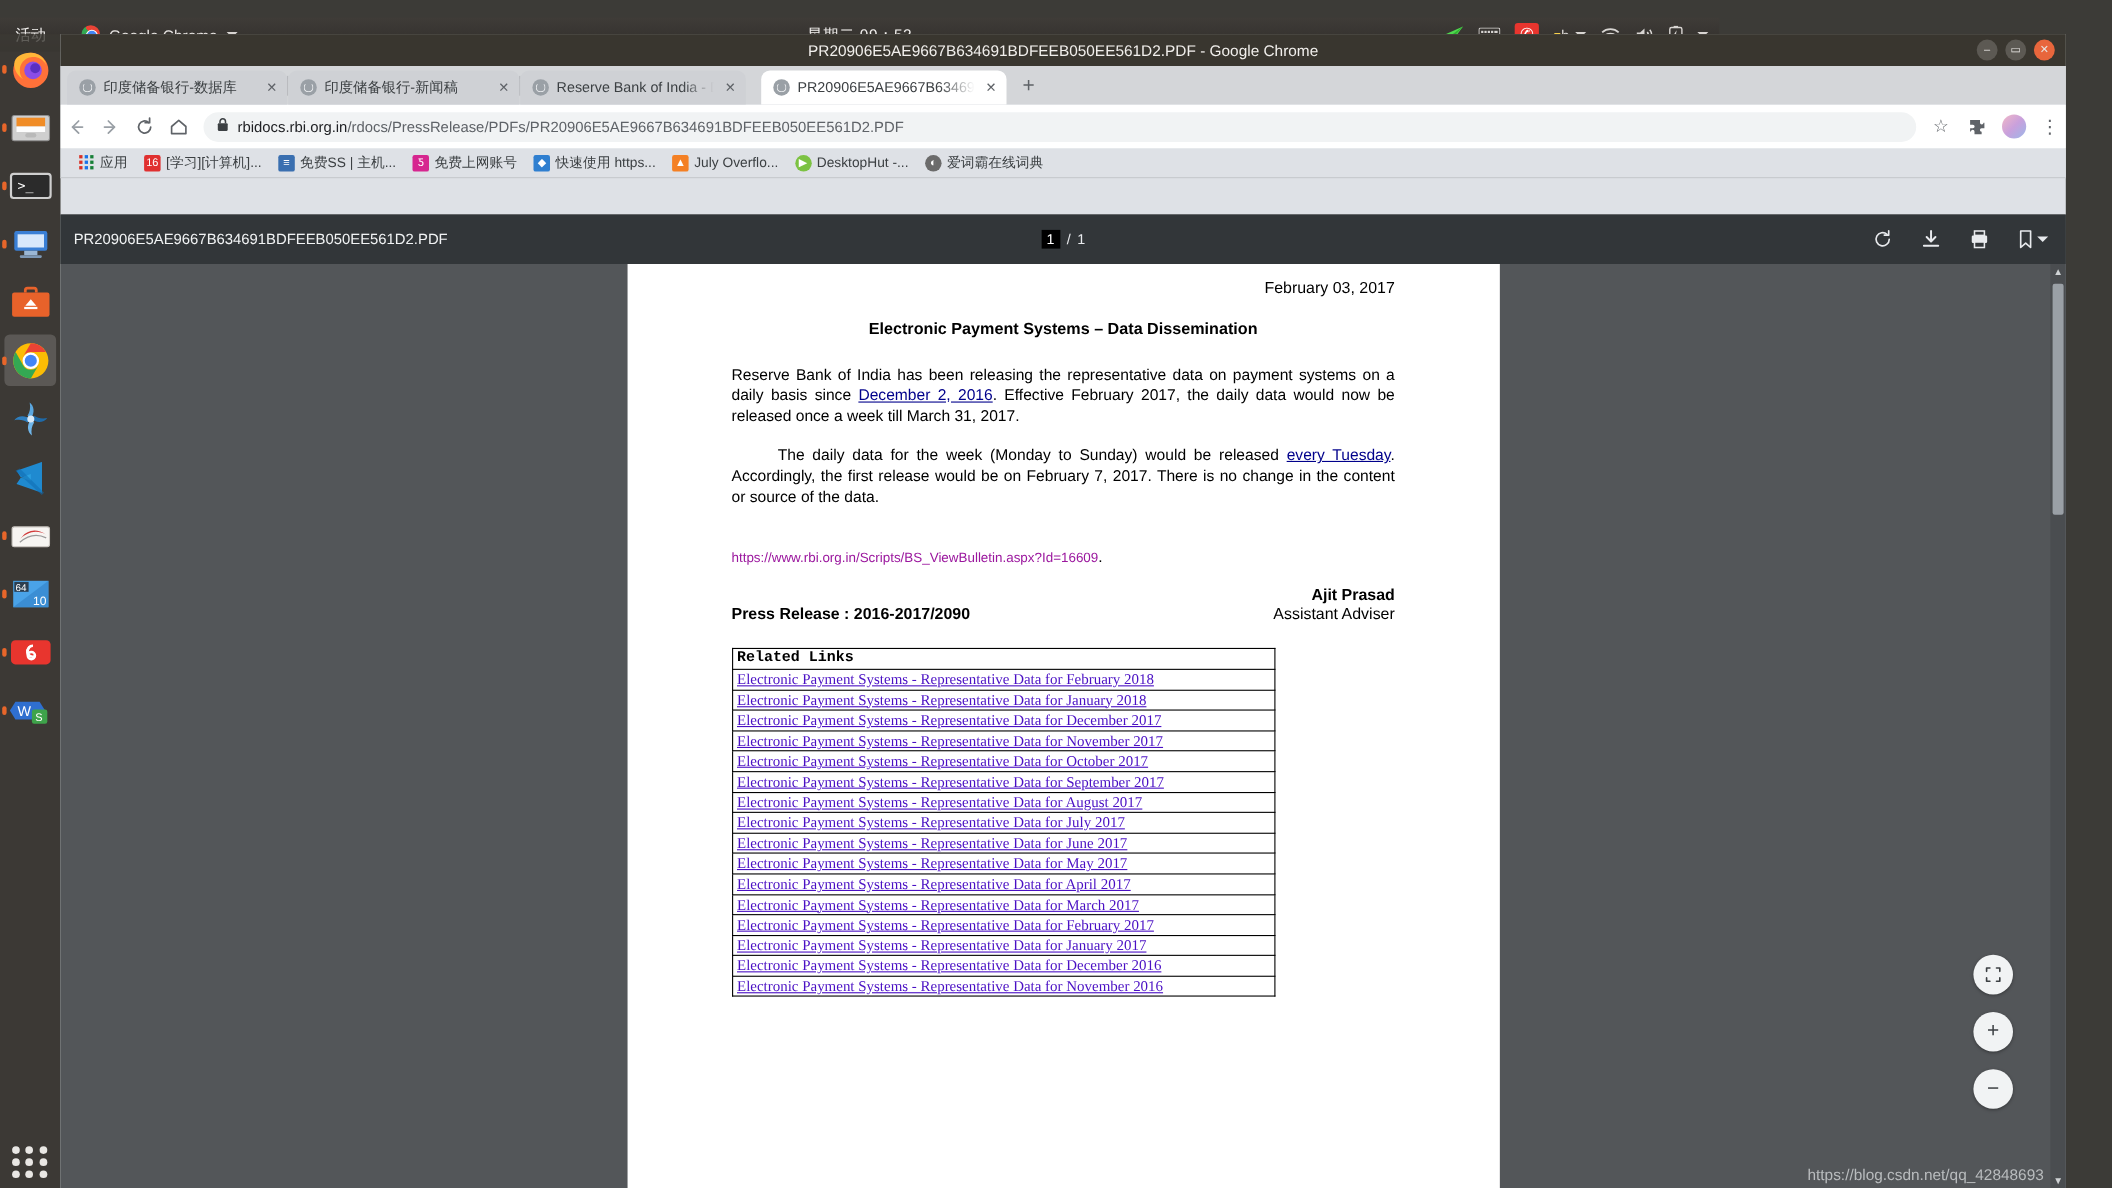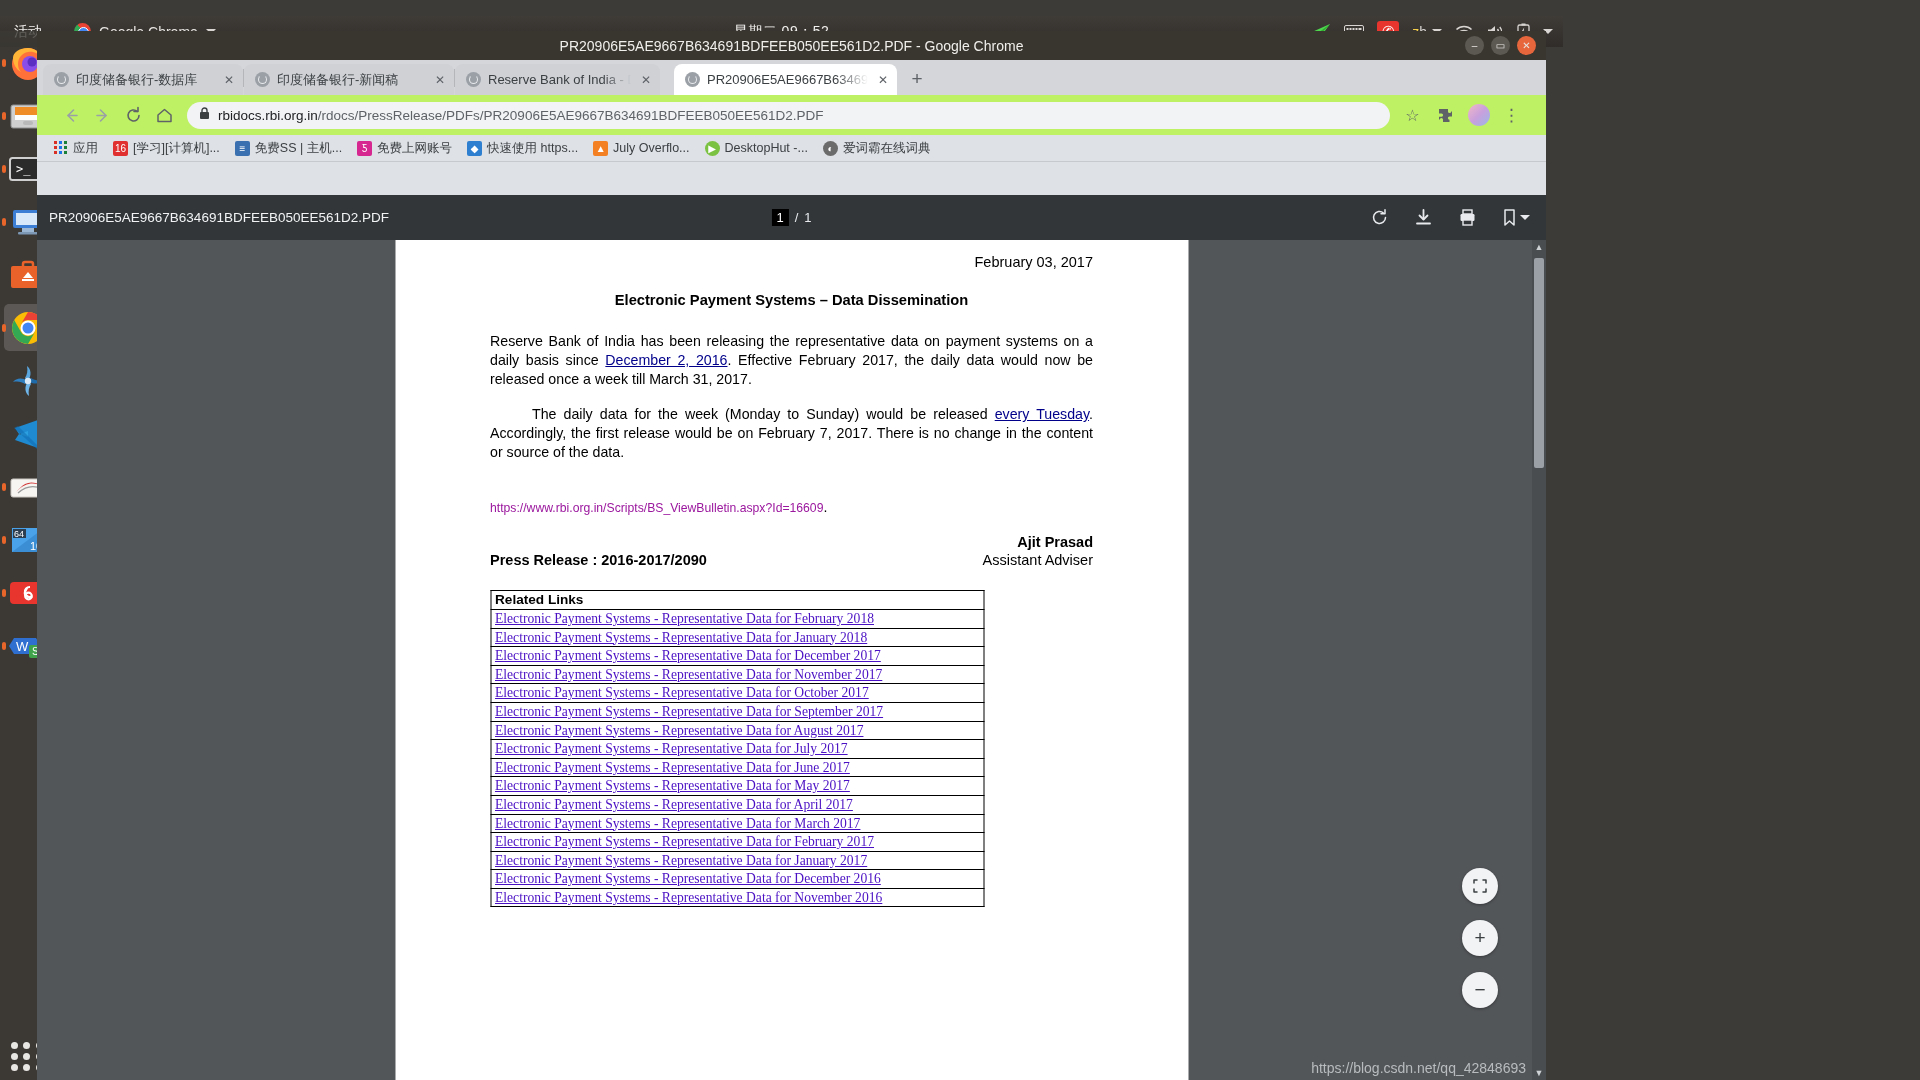--- a/index.html
+++ b/index.html
@@ -53,21 +53,21 @@
   .dock-item.active { background: rgba(255,255,255,0.16); }
   .dock-ico { width:40px; height:40px; border-radius:6px; position:relative; overflow:hidden; }
   #dock-apps-grid {
     position:absolute; bottom:14px; width:34px; height:24px;
     display:grid; grid-template-columns:repeat(3,1fr); grid-template-rows:repeat(3,1fr); gap:4px;
   }
   #dock-apps-grid i { display:block; width:7px; height:7px; border-radius:50%; background:#e9e7e4; }
 
   
   #chrome-window {
-    position:absolute; top:31px; left:37px; width:1509px; height:1049px;
+    position:absolute; top:31px; left:55px; width:1823px; height:1049px;
     background:#dee1e6;
   }
   #chrome-titlebar {
     height:29px; background:#39362f; position:relative;
     display:flex; align-items:center; justify-content:center;
   }
   #chrome-title { color:#f1efec; font-size:14px; }
   #win-buttons { position:absolute; right:10px; display:flex; gap:7px; align-items:center; }
   .win-btn { width:19px; height:19px; border-radius:50%; display:flex; align-items:center; justify-content:center;
              background:#5c5953; color:#e8e5e2; font-size:10px; line-height:1; }
@@ -87,21 +87,21 @@
   .tab-sep { width:1px; height:18px; background:#b4b6ba; align-self:center; }
   .tab-favicon { width:15px; height:15px; border-radius:50%; background:#9aa0a6; position:relative; flex:none; }
   .tab-favicon::after { content:""; position:absolute; inset:3px; border-radius:50%; border:1.4px solid #e8eaed; border-top-color:transparent; }
   .tab-label { white-space:nowrap; overflow:hidden; text-overflow:clip; }
   .tab-label.fade { -webkit-mask-image:linear-gradient(to right,#000 80%,transparent 100%); mask-image:linear-gradient(to right,#000 80%,transparent 100%); }
   .tab-close { width:16px; height:16px; font-size:12px; color:#5f6368; display:flex; align-items:center; justify-content:center; flex:none; }
   #new-tab-btn { width:28px; height:28px; display:flex; align-items:center; justify-content:center;
                  font-size:19px; color:#5f6368; margin-left:6px; margin-bottom:2px; }
 
   #chrome-toolbar {
-    height:40px; background:#bef264; display:flex; align-items:center; gap:2px; padding:0 20px;
+    height:40px; background:#ffffff; display:flex; align-items:center; gap:2px; padding:0 0;
   }
   .tb-btn { width:29px; height:29px; display:flex; align-items:center; justify-content:center; color:#5f6368; }
   .tb-btn svg { display:block; }
   #omnibox {
     flex:1; height:27px; background:#f1f3f4; border-radius:14px;
     display:flex; align-items:center; gap:8px; padding:0 12px; margin:0 6px;
     font-size:13.5px; color:#202124;
   }
   #omni-url { white-space:nowrap; overflow:hidden; }
   #omni-url .host { color:#202124; }
@@ -153,21 +153,21 @@
   #sig-name { text-align:right; font-weight:bold; font-size:14.5px; }
   #sig-row { display:flex; justify-content:space-between; align-items:baseline; margin-top:2px; }
   #press-release { font-weight:bold; font-size:14.5px; }
   #sig-title { font-size:14.5px; }
 
   #related-table {
     margin-top:22px; border:1.5px solid #000; border-collapse:collapse; width:494px;
     font-family:"Liberation Serif", serif;
   }
   #related-table td { border:1px solid #000; padding:1px 4px; font-size:13.6px; line-height:15.6px; }
-  #related-table td.hdr { font-weight:bold; font-family:Liberation Sans, sans-serif; }
+  #related-table td.hdr { font-weight:bold; font-family:Liberation Mono, monospace; }
   #related-table a { color:#4a10c4; text-decoration:underline; }
 
   
   #pdf-zoom-ctrls { position:absolute; right:48px; bottom:72px; display:flex; flex-direction:column; gap:16px; }
   .zbtn { width:36px; height:36px; border-radius:50%; background:#f1f3f4;
           display:flex; align-items:center; justify-content:center;
           color:#3c4043; font-size:19px; box-shadow:0 1px 3px rgba(0,0,0,.35); }
   #watermark { position:absolute; right:20px; bottom:4px; color:#b9bcbe; font-size:14px; }
 
   

